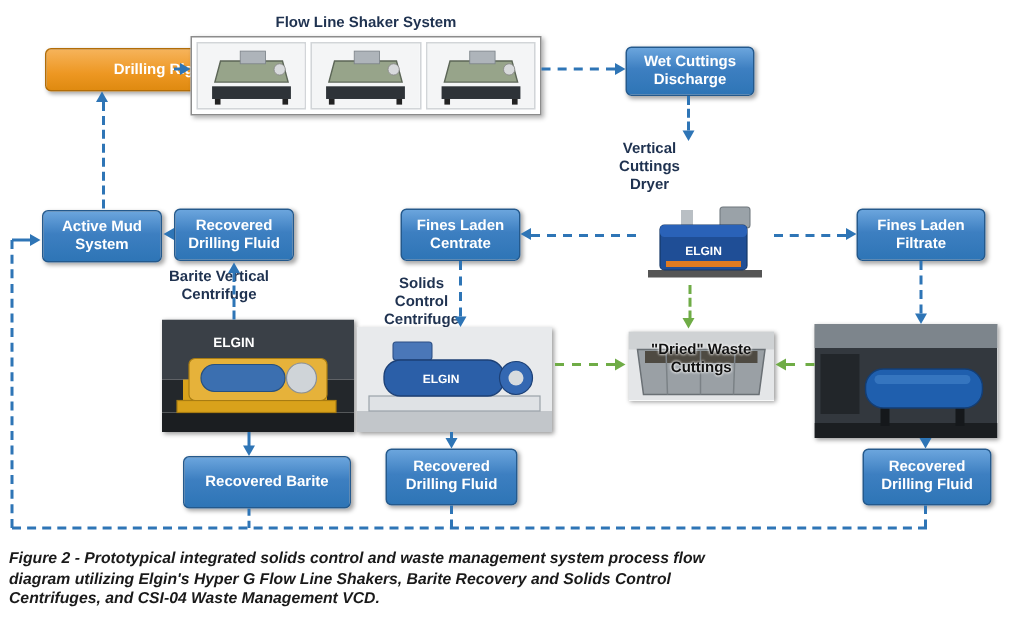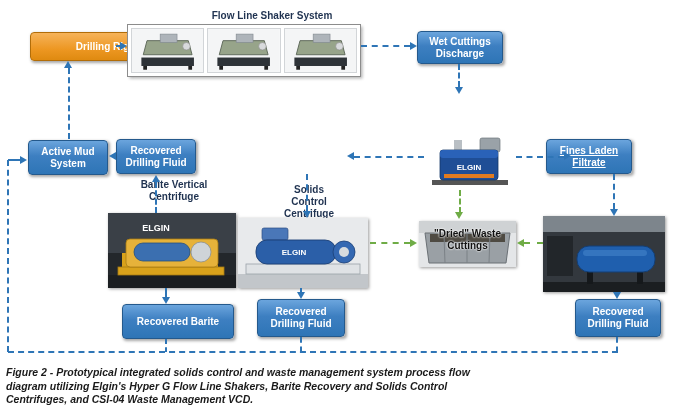--- a/index.html
+++ b/index.html
@@ -3,21 +3,21 @@
 <meta charset="utf-8">
 <style>
   html,body{margin:0;padding:0;background:#fff;}
   .canvas{position:relative;width:686px;height:415px;background:#fff;overflow:hidden;
           font-family:"Liberation Sans",sans-serif;}
   .node{position:absolute;display:flex;align-items:center;justify-content:center;text-align:center;
         color:#fff;font-weight:bold;font-size:10px;line-height:1.18;border-radius:4px;
         padding:2px 5px;box-sizing:border-box;box-shadow:1.5px 1.5px 3px rgba(0,0,0,.35);}
   .node.blue{background:linear-gradient(180deg,#6ba5dd 0%,#3d7fc1 45%,#2e75b6 100%);border:1px solid #24598c;}
   .node.orange{background:linear-gradient(180deg,#f6b35a 0%,#ed9722 60%,#df8a10 100%);border:1px solid #b26d08;}
-  .lbl{position:absolute;color:#1f3250;font-weight:bold;font-size:10px;line-height:1.18;text-align:center;margin-left:28px;}
+  .lbl{position:absolute;color:#1f3250;font-weight:bold;font-size:10px;line-height:1.18;text-align:center;}
   .shaker-box{position:absolute;left:127px;top:24px;width:234px;height:53px;background:#fff;
         border:1px solid #8c8c8c;box-shadow:1.5px 1.5px 3px rgba(0,0,0,.3);
         display:flex;gap:3px;padding:3px;box-sizing:border-box;}
   .shaker{flex:1;border:1px solid #d2d5d8;background:#f7f8f9;}
   .photo{position:absolute;box-shadow:1px 1px 3px rgba(0,0,0,.4);}
   .photo.noframe{box-shadow:none;}
   .photo svg,.shaker svg{display:block;width:100%;height:100%;}
   svg text{font-family:"Liberation Sans",sans-serif;font-weight:bold;}
   .line{position:absolute;}
   .line.h{border-top:2px dashed #2e75b6;}
@@ -36,28 +36,30 @@
         font-weight:bold;font-size:10px;line-height:1.2;text-shadow:0 0 2px #fff,0 0 2px #fff;}
   .caption{position:absolute;left:6px;top:366px;width:478px;font-size:10.5px;font-style:italic;
         font-weight:bold;color:#1a1a1a;line-height:1.3;}
 </style>
 </head>
 <body>
 
 <div class="canvas">
 
   <div class="lbl" style="left:127px;top:10px;width:234px;">Flow Line Shaker System</div>
+  <div class="lbl" style="left:402px;top:94px;width:62px;">Vertical Cuttings Dryer</div>
   <div class="lbl" style="left:112px;top:179px;width:68px;">Barite Vertical Centrifuge</div>
   <div class="lbl" style="left:251px;top:184px;width:60px;">Solids Control Centrifuge</div>
 
   <div class="node orange" style="left:30px;top:32px;width:110px;height:29px;padding-left:40px;">Drilling Rig</div>
   <div class="node blue" style="left:417px;top:31px;width:86px;height:33px;">Wet Cuttings Discharge</div>
   <div class="node blue" style="left:28px;top:140px;width:80px;height:35px;">Active Mud System</div>
   <div class="node blue" style="left:116px;top:139px;width:80px;height:35px;">Recovered Drilling Fluid</div>
-  <div class="node blue" style="left:546px;top:139px;width:86px;height:35px;text-decoration:underline;">Fines Laden Filtrate</div>
+  <div class="node blue" style="left:267px;top:139px;width:80px;height:35px;">Fines Laden Centrate</div>
+  <div class="node blue" style="left:571px;top:139px;width:86px;height:35px;">Fines Laden Filtrate</div>
   <div class="node blue" style="left:122px;top:304px;width:112px;height:35px;">Recovered Barite</div>
   <div class="node blue" style="left:257px;top:299px;width:88px;height:38px;">Recovered Drilling Fluid</div>
   <div class="node blue" style="left:575px;top:299px;width:86px;height:38px;">Recovered Drilling Fluid</div>
 
   <div class="shaker-box">
     <div class="shaker">
       <svg viewBox="0 0 76 45">
         <rect x="0" y="0" width="76" height="45" fill="#f4f5f6"></rect>
         <rect x="10" y="30" width="56" height="9" fill="#2e3338"></rect>
         <polygon points="12,27 64,27 60,12 16,12" fill="#97a48a" stroke="#5c6657" stroke-width="1"></polygon>

